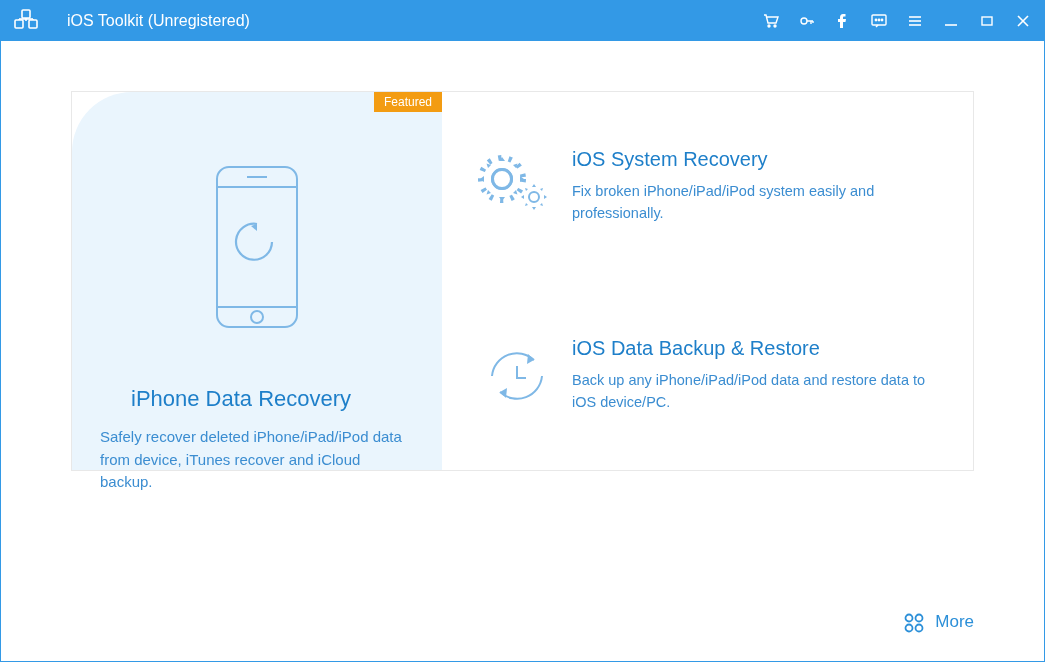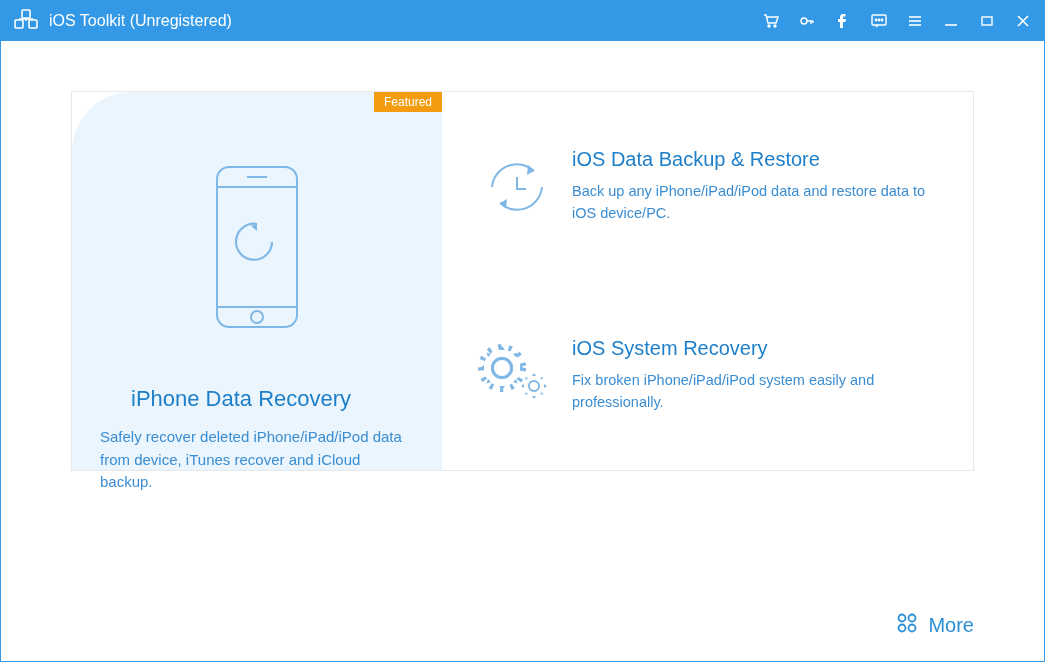--- a/index.html
+++ b/index.html
@@ -21,21 +21,21 @@
       height: 40px;
       background: #3399e6;
       display: flex;
       align-items: center;
       padding: 0 12px;
       color: #fff;
     }
     .titlebar-left {
       display: flex;
       align-items: center;
-      gap: 10px;
+      gap: 28px;
     }
     .app-icon svg { display: block; }
     .title-text { font-size: 16px; font-weight: 400; }
     .titlebar-right {
       margin-left: auto;
       display: flex;
       align-items: center;
       gap: 18px;
     }
     .titlebar-icon {
@@ -124,24 +124,23 @@
     .right-desc {
       color: #3b8dd1;
       font-size: 14.5px;
       line-height: 1.5;
     }
     .more-row {
       position: absolute;
       right: 70px;
       bottom: 22px;
       display: flex;
-      align-items: center;
       gap: 10px;
       color: #2b8fd8;
-      font-size: 20px;
+      font-size: 17px;
       cursor: pointer;
     }
   </style>
 </head>
 <body>
 
 <div class="window">
   <div class="titlebar">
     <div class="titlebar-left">
       <span class="app-icon">
@@ -222,36 +221,20 @@
             <line x1="10" y1="25" x2="90" y2="25"></line>
             <line x1="10" y1="145" x2="90" y2="145"></line>
             <circle cx="50" cy="155" r="6"></circle>
             <line x1="40" y1="15" x2="60" y2="15"></line>
             <path d="M 65 80 A 18 18 0 1 1 50 62" stroke-width="2.2"></path>
             <path d="M44 64 L50 62 L50 69" fill="#7fb8e6" stroke="none"></path>
           </svg>
         </div>
         <div class="left-title">iPhone Data Recovery</div>
         <div class="left-desc">Safely recover deleted iPhone/iPad/iPod data from device, iTunes recover and iCloud backup.</div>
-      </div>
-
-      <div class="card-right">
-        <div class="right-icon">
-          <svg width="90" height="80" viewBox="0 0 90 80" fill="none" stroke="#7fb8e6" stroke-width="2">
-            <path d="M 20 40 A 25 25 0 0 1 62 24"></path>
-            <path d="M56 18 L62 24 L55 28" fill="#7fb8e6" stroke="none"></path>
-            <path d="M 70 40 A 25 25 0 0 1 28 56"></path>
-            <path d="M34 62 L28 56 L35 52" fill="#7fb8e6" stroke="none"></path>
-            <path d="M45 30 L45 42 L54 42"></path>
-          </svg>
-        </div>
-        <div class="right-text">
-          <div class="right-title">iOS Data Backup &amp; Restore</div>
-          <div class="right-desc">Back up any iPhone/iPad/iPod data and restore data to iOS device/PC.</div>
-        </div>
       </div>
 
       <div class="card-right">
         <div class="right-icon">
           <svg width="90" height="80" viewBox="0 0 90 80" fill="none" stroke="#7fb8e6" stroke-width="2">
             <g transform="translate(30,32)">
               <circle r="10"></circle>
               <circle r="20" stroke-dasharray="3 7" stroke-width="8" stroke-linecap="butt"></circle>
               <circle r="16" stroke="#fff" stroke-width="5"></circle>
               <circle r="10" fill="none"></circle>
@@ -265,20 +248,36 @@
               <path d="M0,-13 L2,-10 L-2,-10 Z M0,13 L2,10 L-2,10 Z M-13,0 L-10,2 L-10,-2 Z M13,0 L10,2 L10,-2 Z M-9,-9 L-6,-8 L-8,-6 Z M9,9 L6,8 L8,6 Z M-9,9 L-8,6 L-6,8 Z M9,-9 L8,-6 L6,-8 Z" fill="#7fb8e6" stroke="none"></path>
             </g>
           </svg>
         </div>
         <div class="right-text">
           <div class="right-title">iOS System Recovery</div>
           <div class="right-desc">Fix broken iPhone/iPad/iPod system easily and professionally.</div>
         </div>
       </div>
 
+      <div class="card-right">
+        <div class="right-icon">
+          <svg width="90" height="80" viewBox="0 0 90 80" fill="none" stroke="#7fb8e6" stroke-width="2">
+            <path d="M 20 40 A 25 25 0 0 1 62 24"></path>
+            <path d="M56 18 L62 24 L55 28" fill="#7fb8e6" stroke="none"></path>
+            <path d="M 70 40 A 25 25 0 0 1 28 56"></path>
+            <path d="M34 62 L28 56 L35 52" fill="#7fb8e6" stroke="none"></path>
+            <path d="M45 30 L45 42 L54 42"></path>
+          </svg>
+        </div>
+        <div class="right-text">
+          <div class="right-title">iOS Data Backup &amp; Restore</div>
+          <div class="right-desc">Back up any iPhone/iPad/iPod data and restore data to iOS device/PC.</div>
+        </div>
+      </div>
+
     </div>
 
     <div class="more-row">
       <span>
         <svg width="22" height="22" viewBox="0 0 22 22" fill="none" stroke="#2b8fd8" stroke-width="1.8">
           <circle cx="6" cy="6" r="3.5"></circle>
             <circle cx="16" cy="6" r="3.5"></circle>
           <circle cx="6" cy="16" r="3.5"></circle>
             <circle cx="16" cy="16" r="3.5"></circle>
         </svg>

